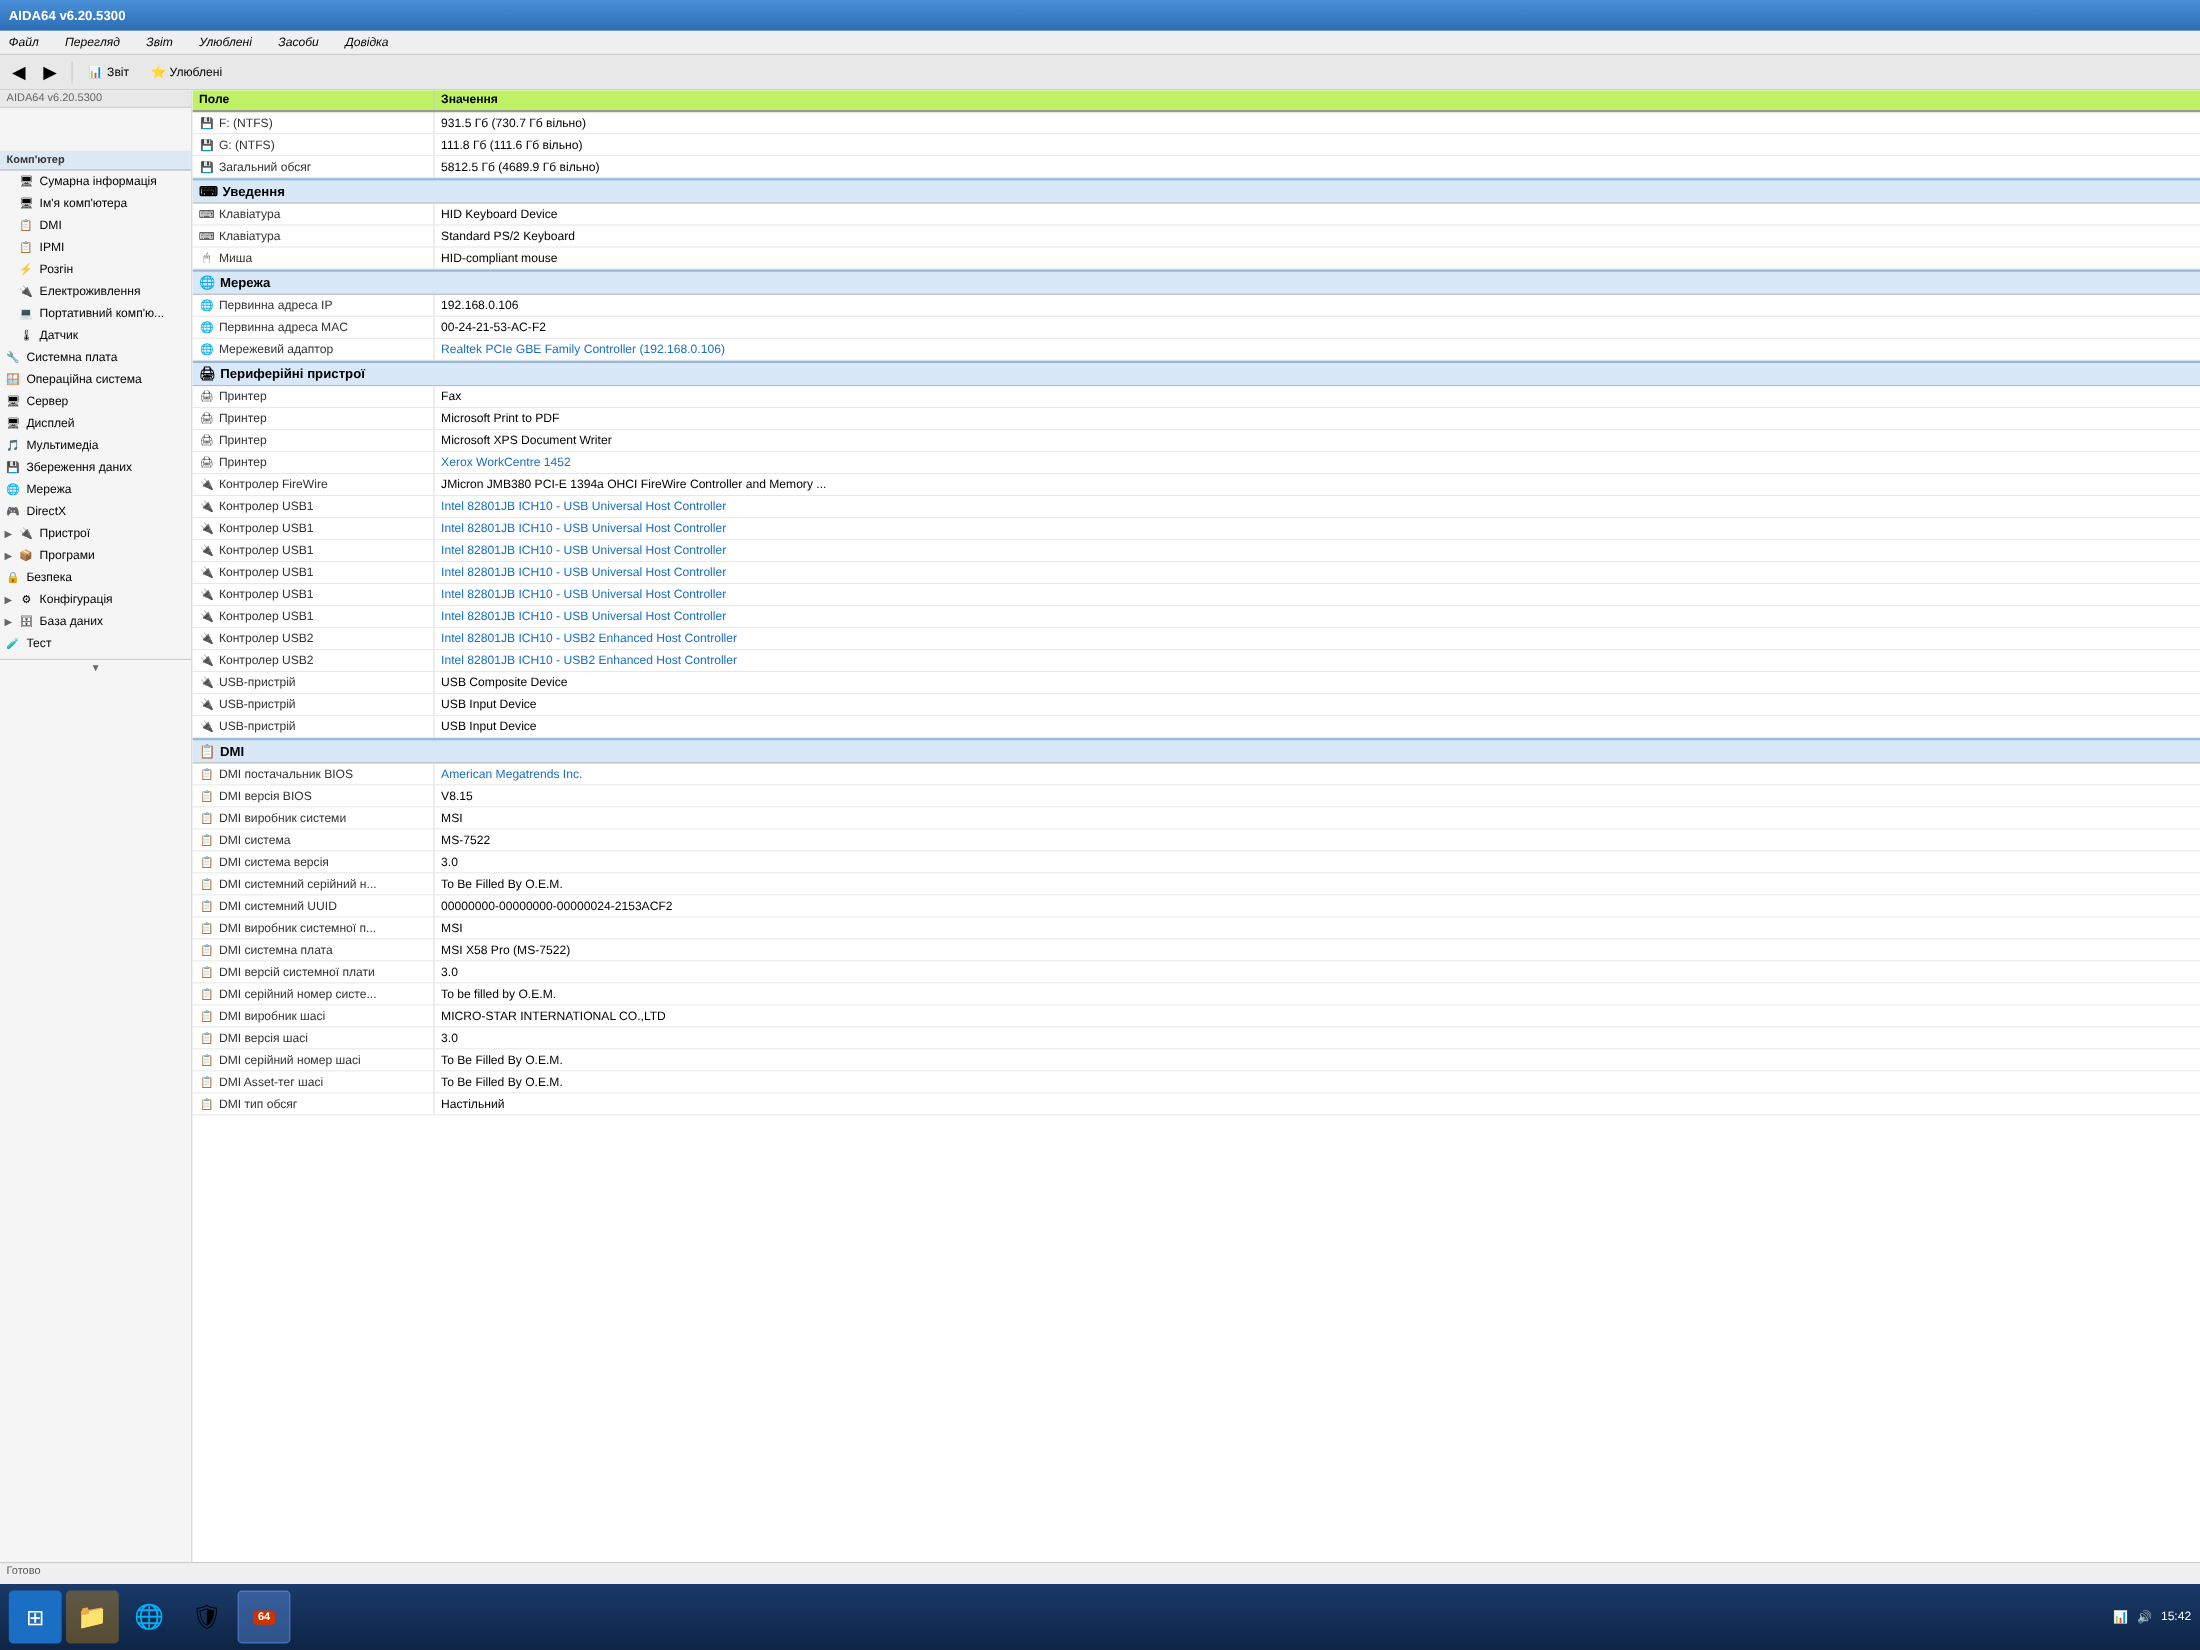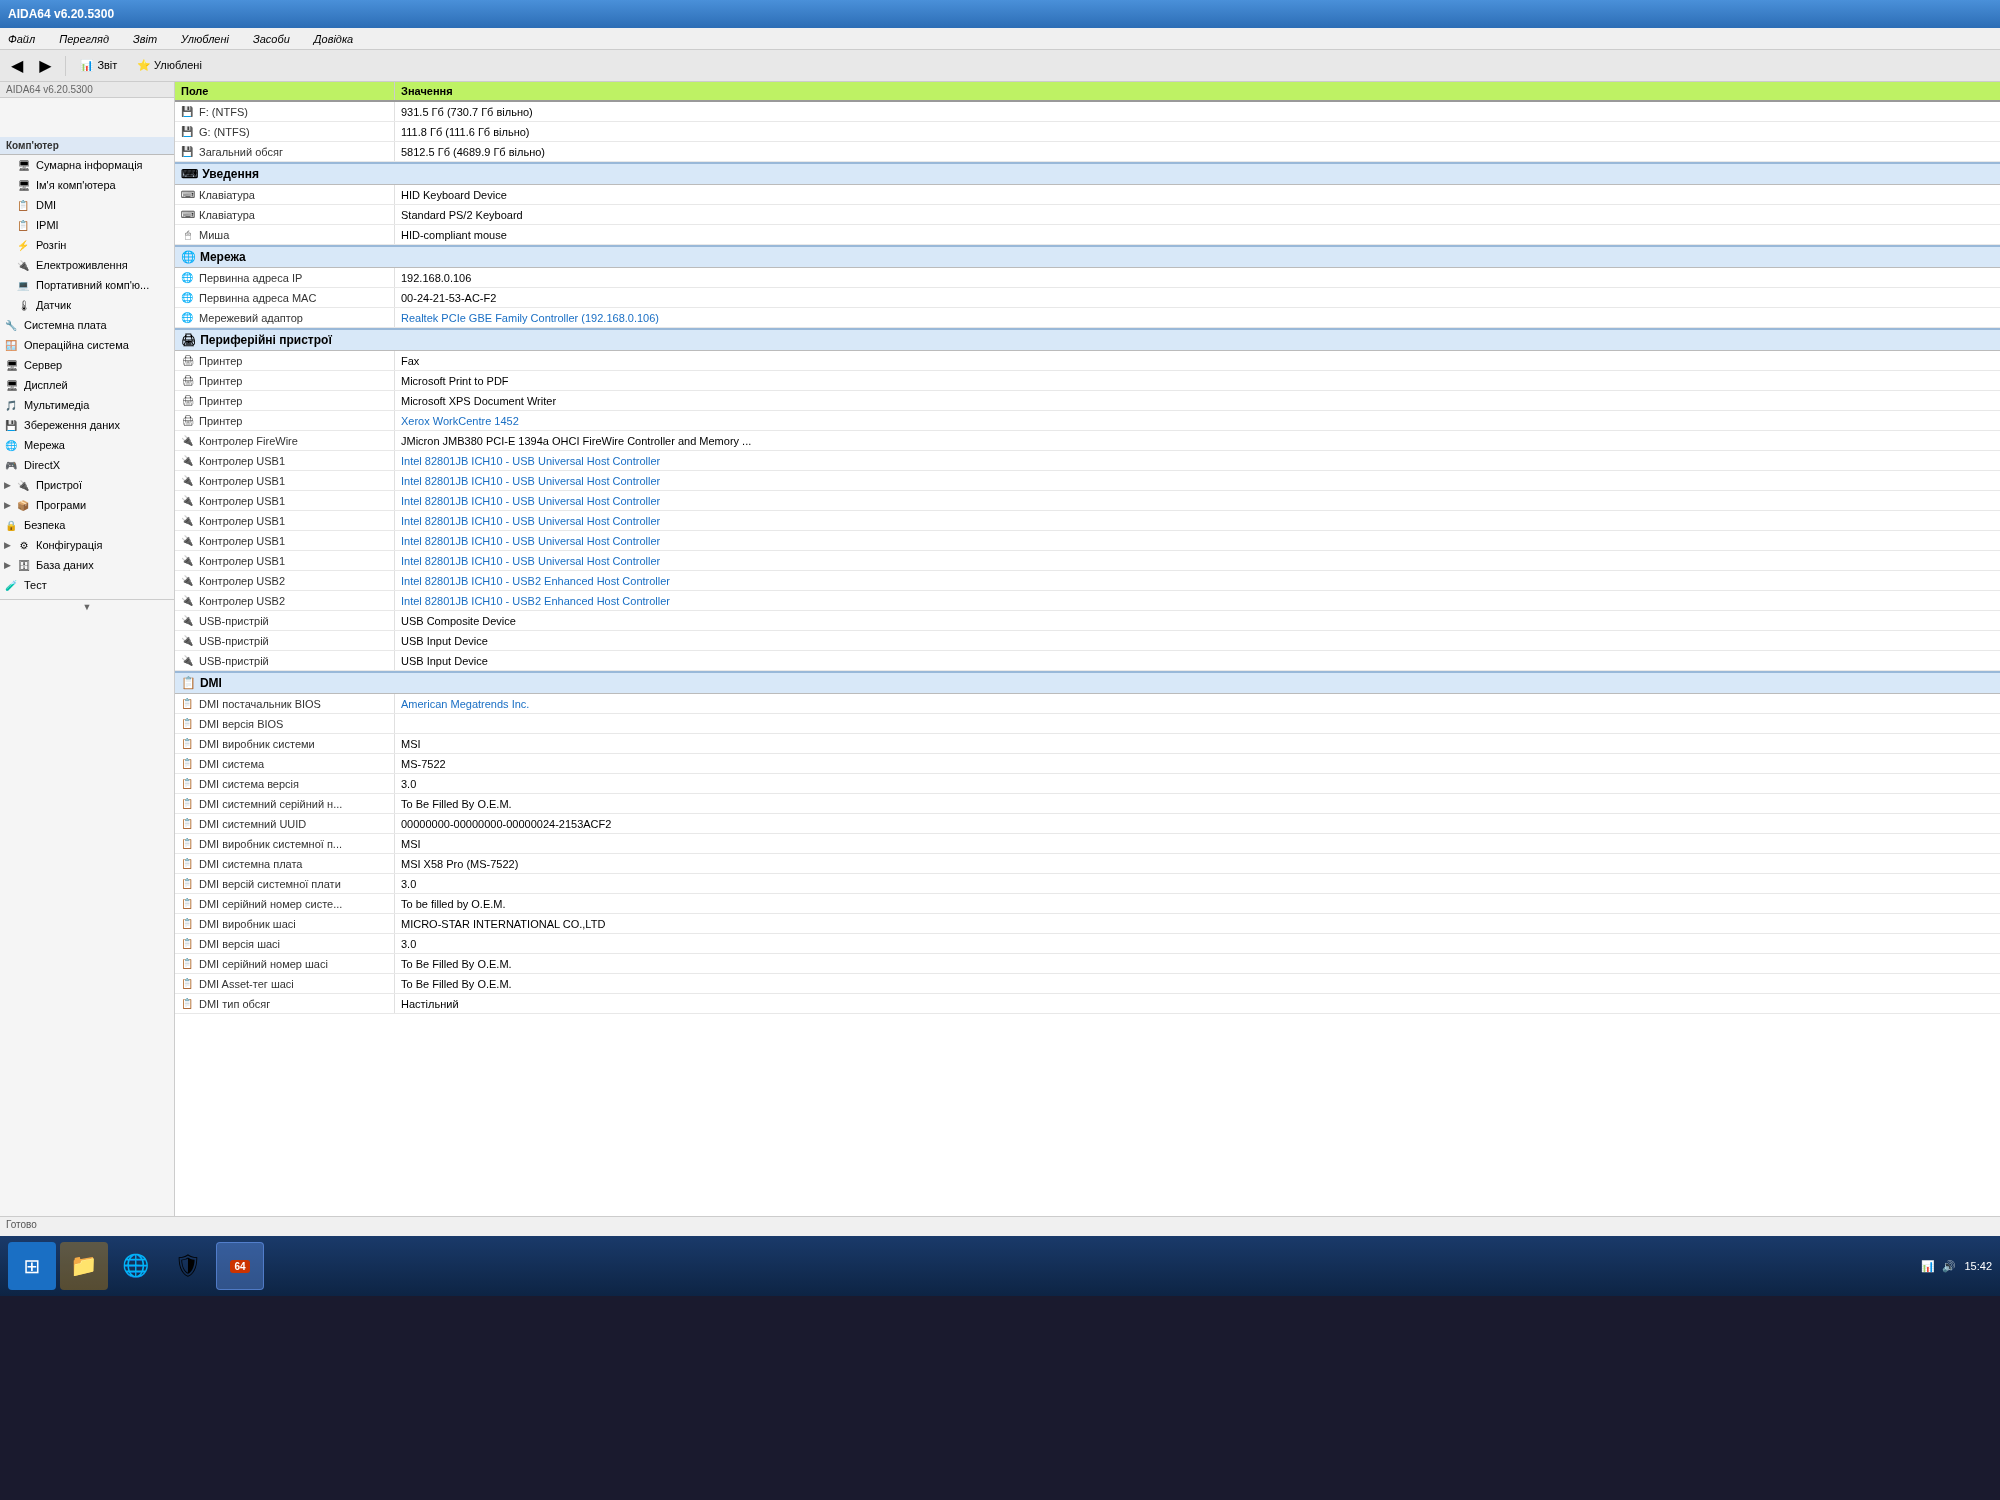--- a/index.html
+++ b/index.html
@@ -7,21 +7,21 @@
       background: #1a1a2e;
       font-family: 'Segoe UI', Tahoma, Geneva, Verdana, sans-serif;
       font-size: 11px;
       color: #000;
       width: 2000px;
       height: 1500px;
       overflow: hidden;
     }
     .screen {
       width: 2000px;
-      height: 1296px;
+      height: 1500px;
       background: #2c3e50;
       position: relative;
     }
     .main-window {
       position: absolute;
       top: 0;
       left: 0;
       right: 0;
       bottom: 60px;
       background: #f0f0f0;
@@ -573,20 +573,21 @@
               <span class="field-icon">📋</span>
               <span>DMI постачальник BIOS</span>
             </div>
             <div class="field-value link">American Megatrends Inc.</div>
           </div>
           <div class="data-row">
             <div class="field-name">
               <span class="field-icon">📋</span>
               <span>DMI версія BIOS</span>
             </div>
+            <div class="field-value">V8.15</div>
           </div>
           <div class="data-row">
             <div class="field-name">
               <span class="field-icon">📋</span>
               <span>DMI виробник системи</span>
             </div>
             <div class="field-value">MSI</div>
           </div>
           <div class="data-row">
             <div class="field-name">

